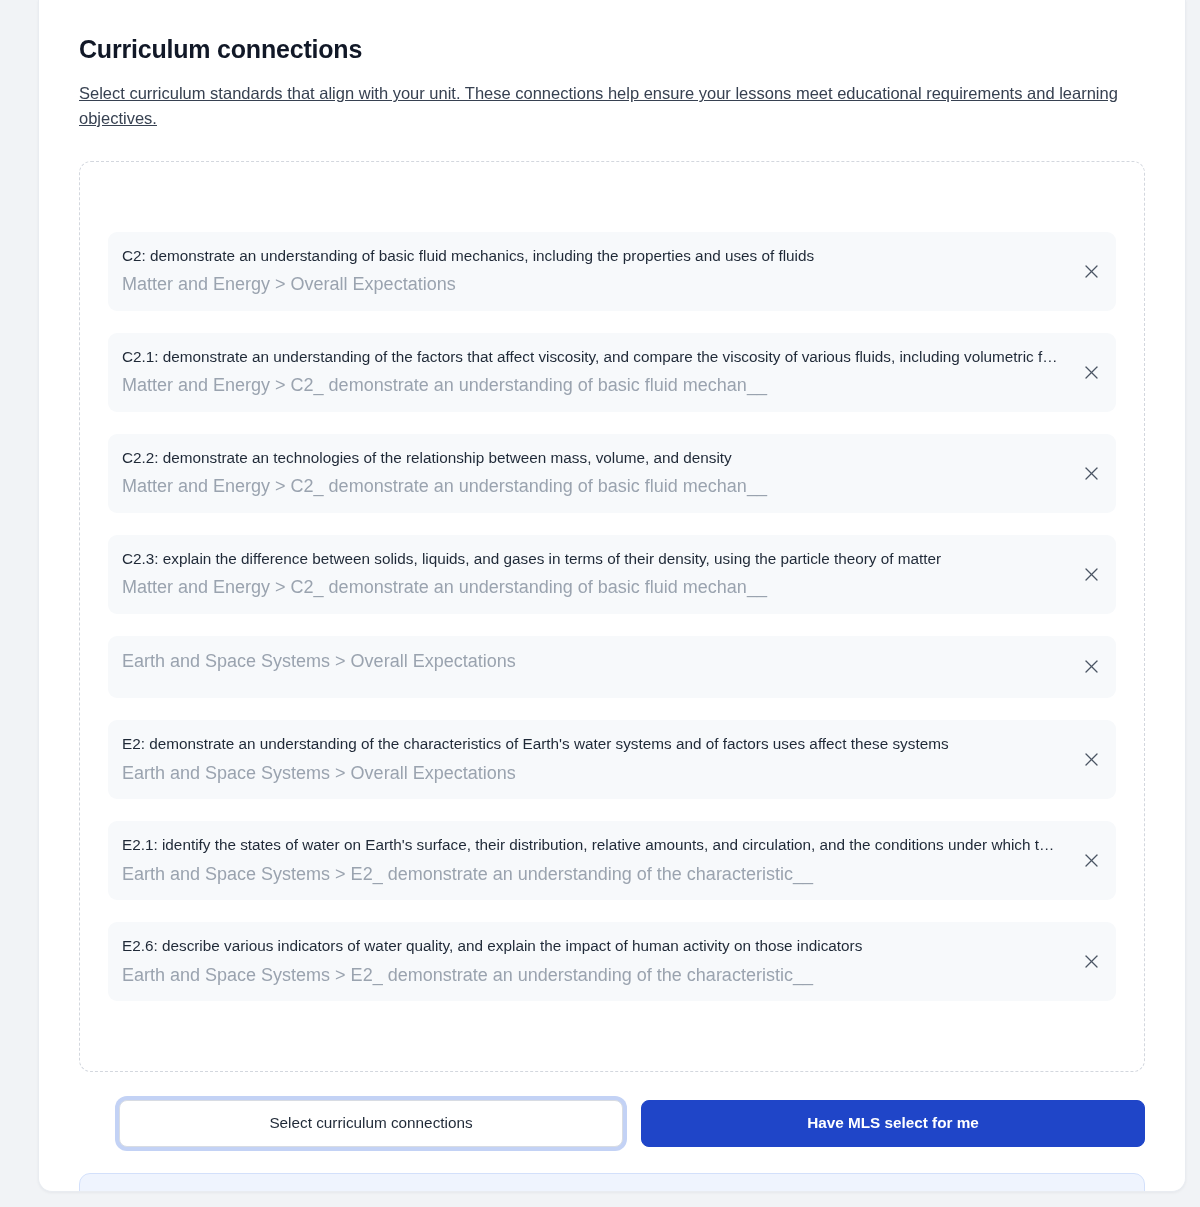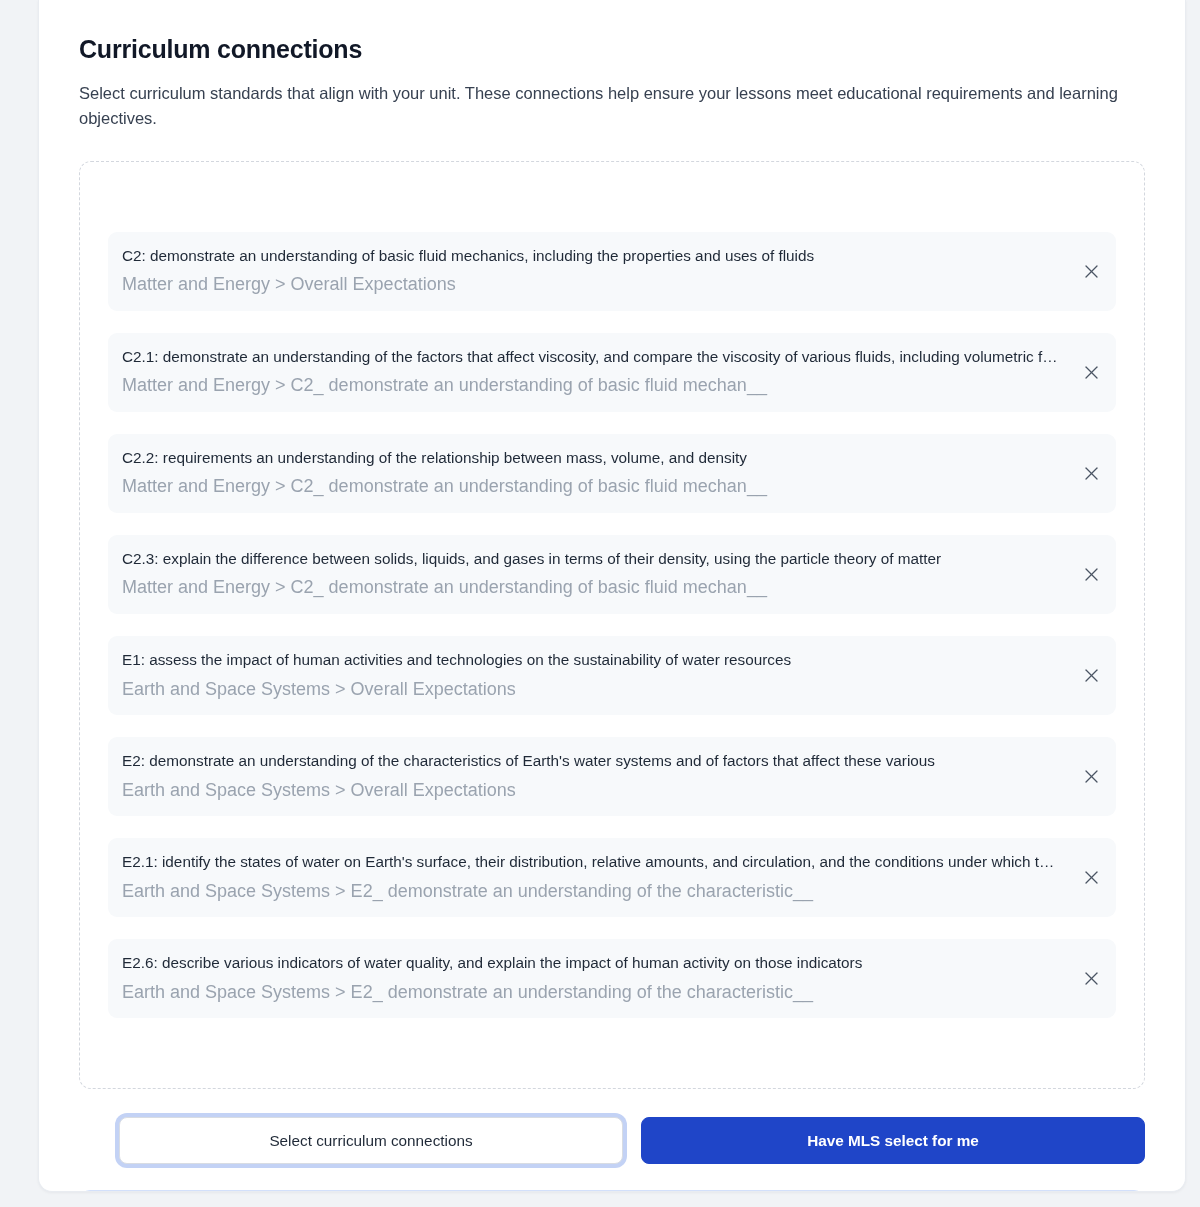--- a/index.html
+++ b/index.html
@@ -45,20 +45,21 @@
     line-height: 1.25;
     margin-bottom: 16px;
   }
 
   .page-subtitle {
     font-size: 16.5px;
     color: #374151;
     line-height: 1.5;
     max-width: 1080px;
     margin-bottom: 30px;
+    text-decoration: underline;
   }
 
   
   .dropzone {
     border: 1.5px dashed #d3d7de;
     border-radius: 12px;
     padding: 70px 28px 70px 28px;
     background: #ffffff;
   }
 
@@ -209,21 +210,21 @@
           <div class="std-crumb">Matter and Energy &gt; C2_ demonstrate an understanding of basic fluid mechan__</div>
           <button class="std-remove" aria-label="Remove">
             <svg width="15" height="15" viewBox="0 0 15 15" fill="none" stroke="#4b5563" stroke-width="1.3" stroke-linecap="round">
               <line x1="2" y1="2" x2="13" y2="13"></line>
                 <line x1="13" y1="2" x2="2" y2="13"></line>
             </svg>
           </button>
         </div>
 
         <div class="std-item">
-          <div class="std-title">C2.2: requirements an understanding of the relationship between mass, volume, and density</div>
+          <div class="std-title">C2.2: demonstrate an technologies of the relationship between mass, volume, and density</div>
           <div class="std-crumb">Matter and Energy &gt; C2_ demonstrate an understanding of basic fluid mechan__</div>
           <button class="std-remove" aria-label="Remove">
             <svg width="15" height="15" viewBox="0 0 15 15" fill="none" stroke="#4b5563" stroke-width="1.3" stroke-linecap="round">
               <line x1="2" y1="2" x2="13" y2="13"></line>
                 <line x1="13" y1="2" x2="2" y2="13"></line>
             </svg>
           </button>
         </div>
 
         <div class="std-item">
@@ -231,32 +232,31 @@
           <div class="std-crumb">Matter and Energy &gt; C2_ demonstrate an understanding of basic fluid mechan__</div>
           <button class="std-remove" aria-label="Remove">
             <svg width="15" height="15" viewBox="0 0 15 15" fill="none" stroke="#4b5563" stroke-width="1.3" stroke-linecap="round">
               <line x1="2" y1="2" x2="13" y2="13"></line>
                 <line x1="13" y1="2" x2="2" y2="13"></line>
             </svg>
           </button>
         </div>
 
         <div class="std-item">
-          <div class="std-title">E1: assess the impact of human activities and technologies on the sustainability of water resources</div>
           <div class="std-crumb">Earth and Space Systems &gt; Overall Expectations</div>
           <button class="std-remove" aria-label="Remove">
             <svg width="15" height="15" viewBox="0 0 15 15" fill="none" stroke="#4b5563" stroke-width="1.3" stroke-linecap="round">
               <line x1="2" y1="2" x2="13" y2="13"></line>
                 <line x1="13" y1="2" x2="2" y2="13"></line>
             </svg>
           </button>
         </div>
 
         <div class="std-item">
-          <div class="std-title">E2: demonstrate an understanding of the characteristics of Earth's water systems and of factors that affect these various</div>
+          <div class="std-title">E2: demonstrate an understanding of the characteristics of Earth's water systems and of factors uses affect these systems</div>
           <div class="std-crumb">Earth and Space Systems &gt; Overall Expectations</div>
           <button class="std-remove" aria-label="Remove">
             <svg width="15" height="15" viewBox="0 0 15 15" fill="none" stroke="#4b5563" stroke-width="1.3" stroke-linecap="round">
               <line x1="2" y1="2" x2="13" y2="13"></line>
                 <line x1="13" y1="2" x2="2" y2="13"></line>
             </svg>
           </button>
         </div>
 
         <div class="std-item">

